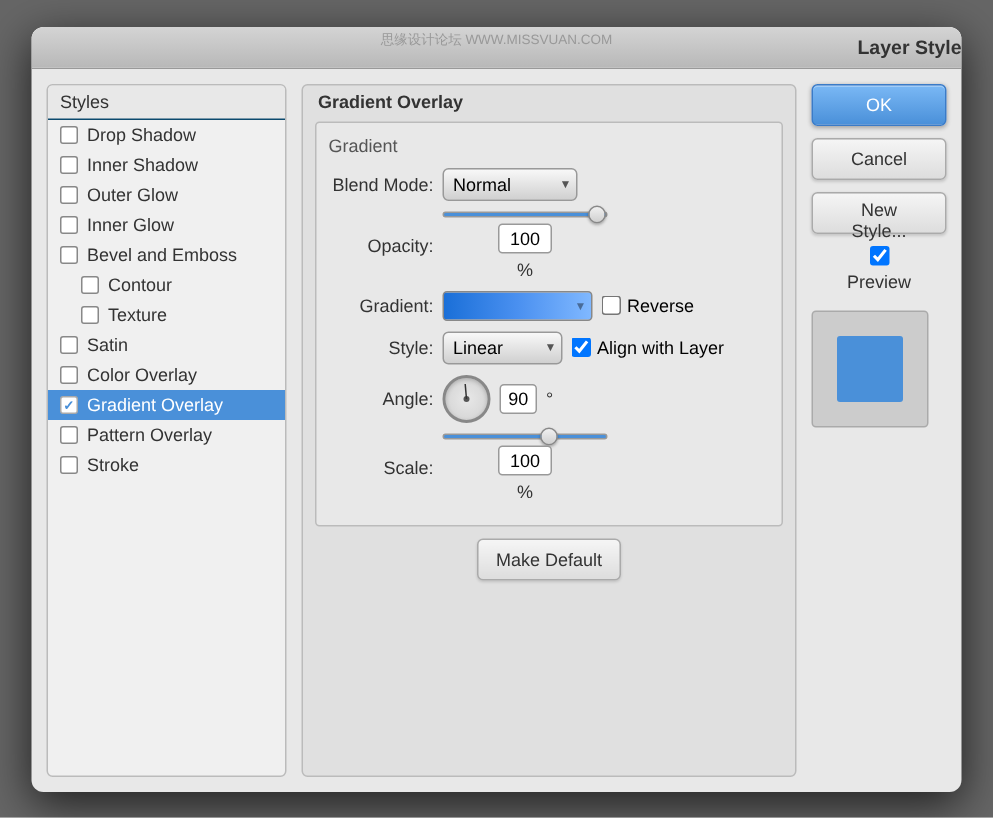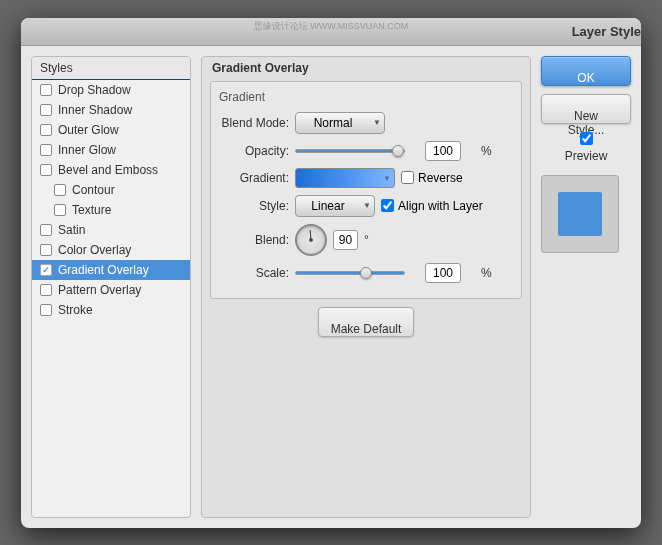--- a/index.html
+++ b/index.html
@@ -226,28 +226,28 @@
       appearance: none;
       -webkit-appearance: none;
       height: 22px;
       background: linear-gradient(to bottom, #f8f8f8, #d0d0d0);
       border: 1px solid #999;
       border-radius: 4px;
       padding: 0 20px 0 6px;
       font-size: 12px;
       cursor: pointer;
       min-width: 90px;
-      text-align: center;
     }
 
     
     .slider-container {
       display: flex;
       align-items: center;
-      gap: 20px;
+      gap: 4px;
+      flex-direction: column;
     }
 
     .slider {
       -webkit-appearance: none;
       appearance: none;
       height: 4px;
       background: linear-gradient(to right, #4a90d9 100%, #ddd 100%);
       border: 1px solid #999;
       border-radius: 2px;
       outline: none;
@@ -337,22 +337,22 @@
     .angle-center {
       width: 4px;
       height: 4px;
       background: #555;
       border-radius: 50%;
       position: absolute;
     }
 
     
     .mac-button {
-      height: 16px;
-      padding: 14px 12px;
+      height: 28px;
+      padding: 4px 12px;
       background: linear-gradient(to bottom, #f5f5f5, #ddd);
       border: 1px solid #aaa;
       border-radius: 4px;
       font-size: 12px;
       cursor: pointer;
       color: #333;
       box-shadow: 0 1px 2px rgba(0,0,0,0.15);
     }
 
     .mac-button.default-btn {
@@ -523,21 +523,21 @@
                 <option>Diamond</option>
               </select>
             </div>
             <label class="reverse-check">
               <input type="checkbox" checked="" style="">
               <span>Align with Layer</span>
             </label>
           </div>
 
           <div class="form-row">
-            <span class="form-label">Blend:</span>
+            <span class="form-label">Angle:</span>
             <div class="angle-dial">
               <div class="angle-center"></div>
               <div class="angle-needle"></div>
             </div>
             <input type="text" class="value-input" value="90" style="width: 25px;">
             <span class="percent-label">°</span>
           </div>
 
           <div class="form-row">
             <span class="form-label">Scale:</span>
@@ -550,20 +550,21 @@
         </div>
 
         <div class="buttons-row">
           <button class="mac-button">Make Default</button>
         </div>
       </div>
     </div>
 
     <div class="right-panel">
       <button class="mac-button default-btn">OK</button>
+      <button class="mac-button">Cancel</button>
       <button class="mac-button">New Style...</button>
 
       <label class="preview-label">
         <input type="checkbox" checked="" style="">
         <span>Preview</span>
       </label>
       <div class="preview-box">
         <div class="preview-swatch"></div>
       </div>
     </div>

